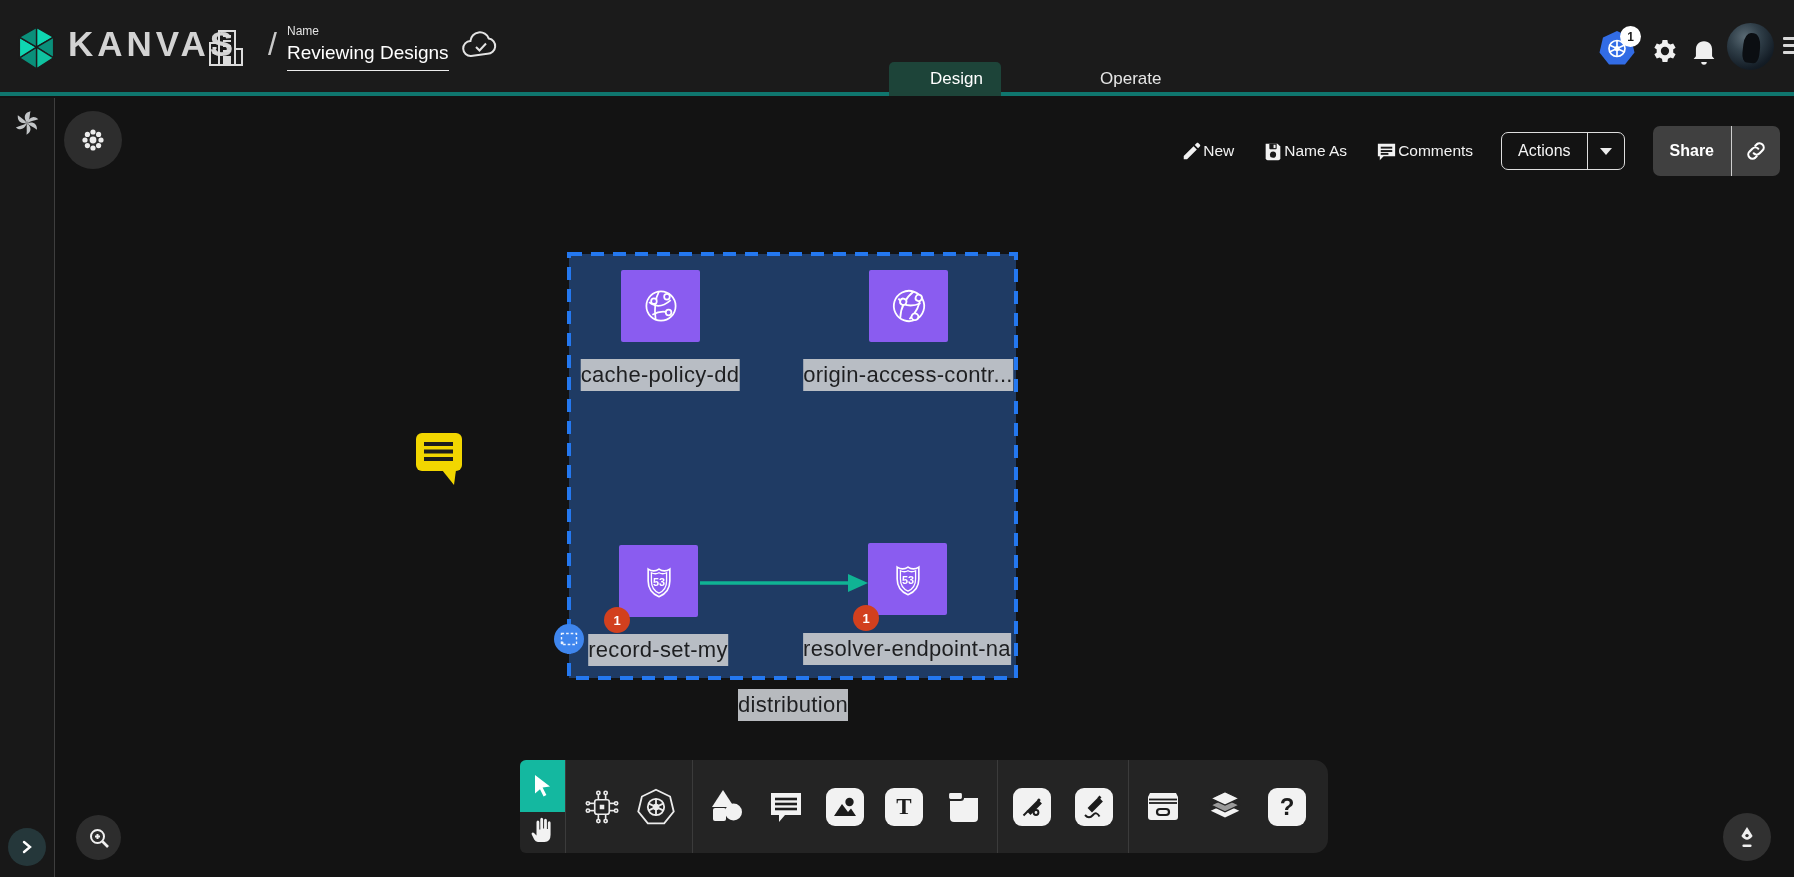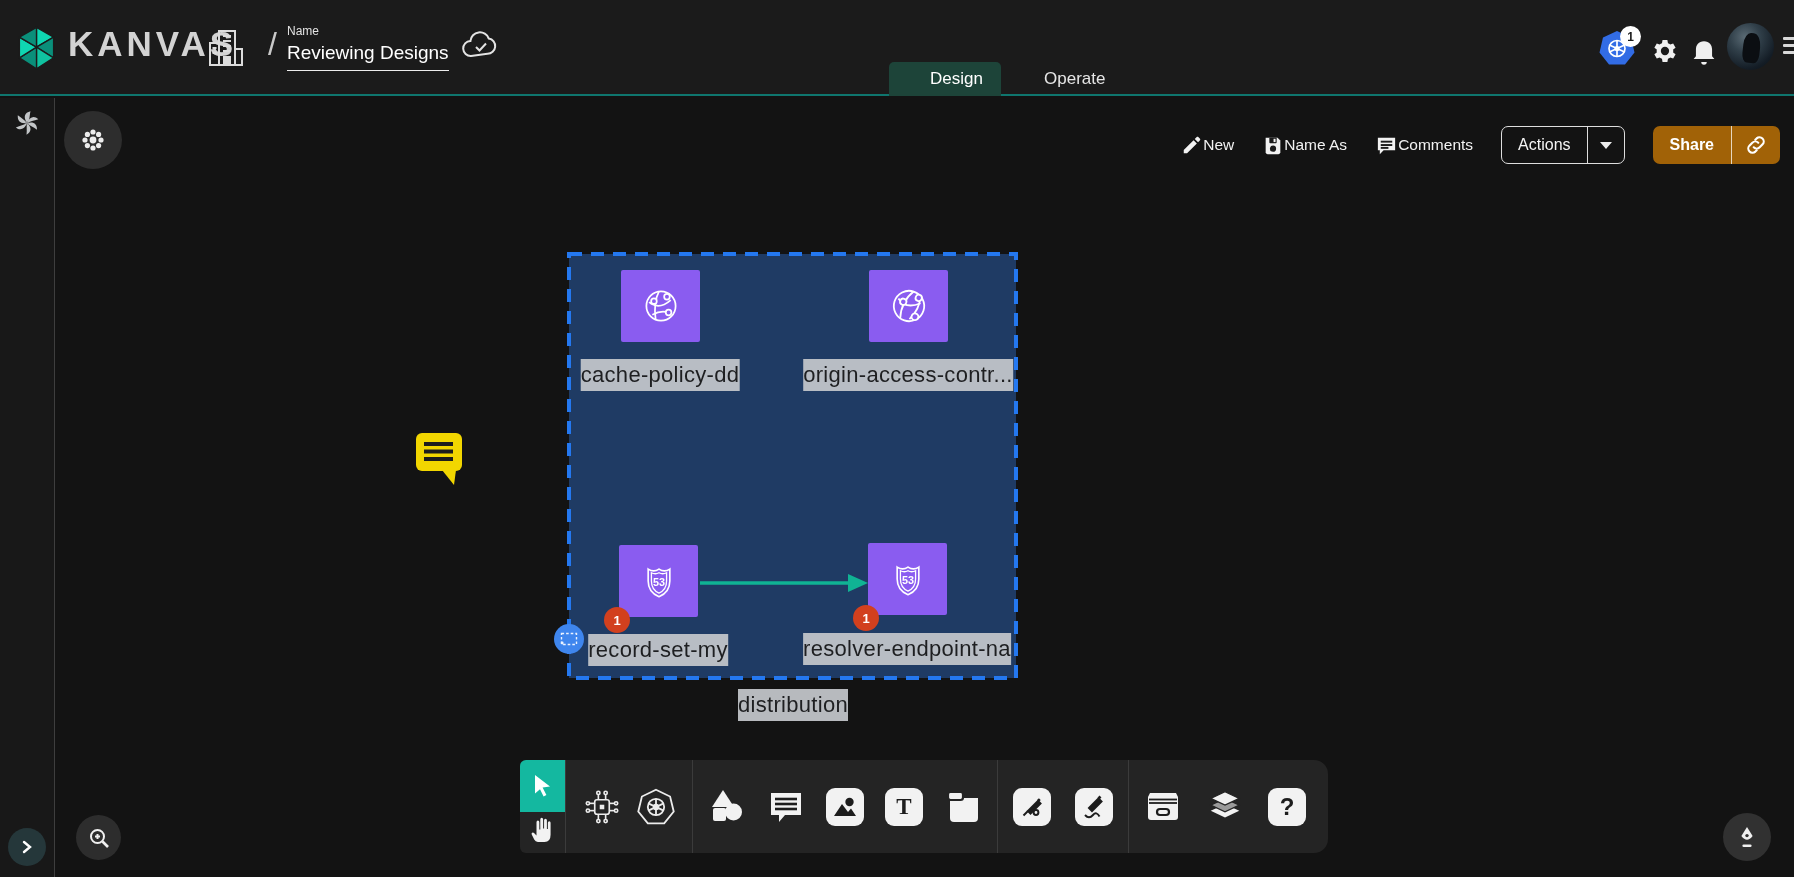--- a/index.html
+++ b/index.html
@@ -1,37 +1,37 @@
 <!DOCTYPE html>
 <html><head>
 <meta charset="utf-8">
 <style>
   * { margin:0; padding:0; box-sizing:border-box; }
   html,body { width:1794px; height:877px; overflow:hidden; background:#131313;
     font-family:"Liberation Sans", sans-serif; color:#eee; }
 
   
   .header { position:absolute; left:0; top:0; width:1794px; height:96px;
-    background:#1b1b1b; border-bottom:2px solid #0f766e; z-index:5; }
+    background:#1b1b1b; border-bottom:4px solid #0f766e; z-index:5; }
   .logo-icon { position:absolute; left:14px; top:25px; width:45px; height:46px; }
   .logo-text { position:absolute; left:68px; top:24px; font-size:35px; font-weight:bold;
     letter-spacing:4px; color:#d3d3d3; font-style:normal; }
   .org-icon { position:absolute; left:206px; top:27px; width:40px; height:42px; }
   .crumb-sep { position:absolute; left:268px; top:26px; font-size:32px; font-weight:300; color:#c9c9c9; }
   .name-group { position:absolute; left:287px; top:24px; width:162px; }
   .name-label { font-size:12px; color:#e3e3e3; }
   .name-input { display:block; width:162px; background:transparent; border:none;
     border-bottom:1px solid #ededed; color:#fff; font-size:19px; padding:4px 0 6px 0;
     font-family:"Liberation Sans", sans-serif; outline:none; }
   .cloud-icon { position:absolute; left:461px; top:28px; width:40px; height:36px; }
 
   .tab { position:absolute; top:62px; height:34px; display:flex; align-items:center;
     gap:9px; padding:0 32px; font-size:17px; cursor:pointer; }
   .tab-design { left:889px; width:112px; background:#1d4439; border-radius:5px 5px 0 0; color:#fff; }
-  .tab-operate { left:1003px; width:132px; color:#e6e6e6;text-align:right; }
+  .tab-operate { left:1059px; width:132px; color:#e6e6e6;text-align:right; }
   .k8s-wrap { position:absolute; left:1598px; top:30px; width:38px; height:38px; }
   .k8s-badge { position:absolute; left:1620px; top:26px; width:21px; height:21px;
     background:#fff; color:#1b1b1b; border-radius:50%; font-size:12px; font-weight:bold;
     display:flex; align-items:center; justify-content:center; }
   .gear-btn { position:absolute; left:1648px; top:36px; width:30px; height:30px; }
   .bell-btn { position:absolute; left:1690px; top:36px; width:28px; height:30px; }
   .avatar { position:absolute; left:1727px; top:23px; width:47px; height:47px; border-radius:50%;
     background:radial-gradient(circle at 38% 30%, #5a6a74 0%, #31404a 34%, #141d26 72%, #0a0f14 100%);
     overflow:hidden; }
   .avatar::after { content:""; position:absolute; left:16px; top:10px; width:17px; height:30px;
@@ -43,21 +43,21 @@
   .actionbar { position:absolute; top:126px; right:14px; display:flex; align-items:center;
     gap:28px; z-index:4; }
   .act-btn { display:flex; align-items:center; font-size:15.5px; font-weight:500;
     color:#f2f2f2; cursor:pointer; }
   .split-outline { display:flex; align-items:stretch; height:38px; border:1px solid #dedede;
     border-radius:7px; overflow:hidden; cursor:pointer; }
   .split-outline .seg { display:flex; align-items:center; padding:0 16px; font-size:16px; color:#f5f5f5; }
   .split-outline .seg2 { border-left:1px solid #dedede; padding:0 12px; display:flex; align-items:center; }
   .caret { width:0; height:0; border-left:6px solid transparent; border-right:6px solid transparent;
     border-top:7px solid #ececec; }
-  .split-share { display:flex; align-items:stretch; height:38px; background:#a16207;
+  .split-share { display:flex; align-items:stretch; height:50px; background:#404040;
     border-radius:7px; overflow:hidden; cursor:pointer;text-align:right; }
   .split-share .seg { display:flex; align-items:center; padding:0 17px; font-size:16px;
     font-weight:bold; color:#fff; }
   .split-share .seg2 { border-left:1px solid rgba(255,255,255,.75); padding:0 13px;
     display:flex; align-items:center; }
 
   
   .sidebar { position:absolute; left:0; top:98px; width:55px; height:779px; background:#181818;
     border-right:1px solid #3e3e3e; z-index:3; }
   .pinwheel { position:absolute; left:12px; top:10px; width:30px; height:30px; }

